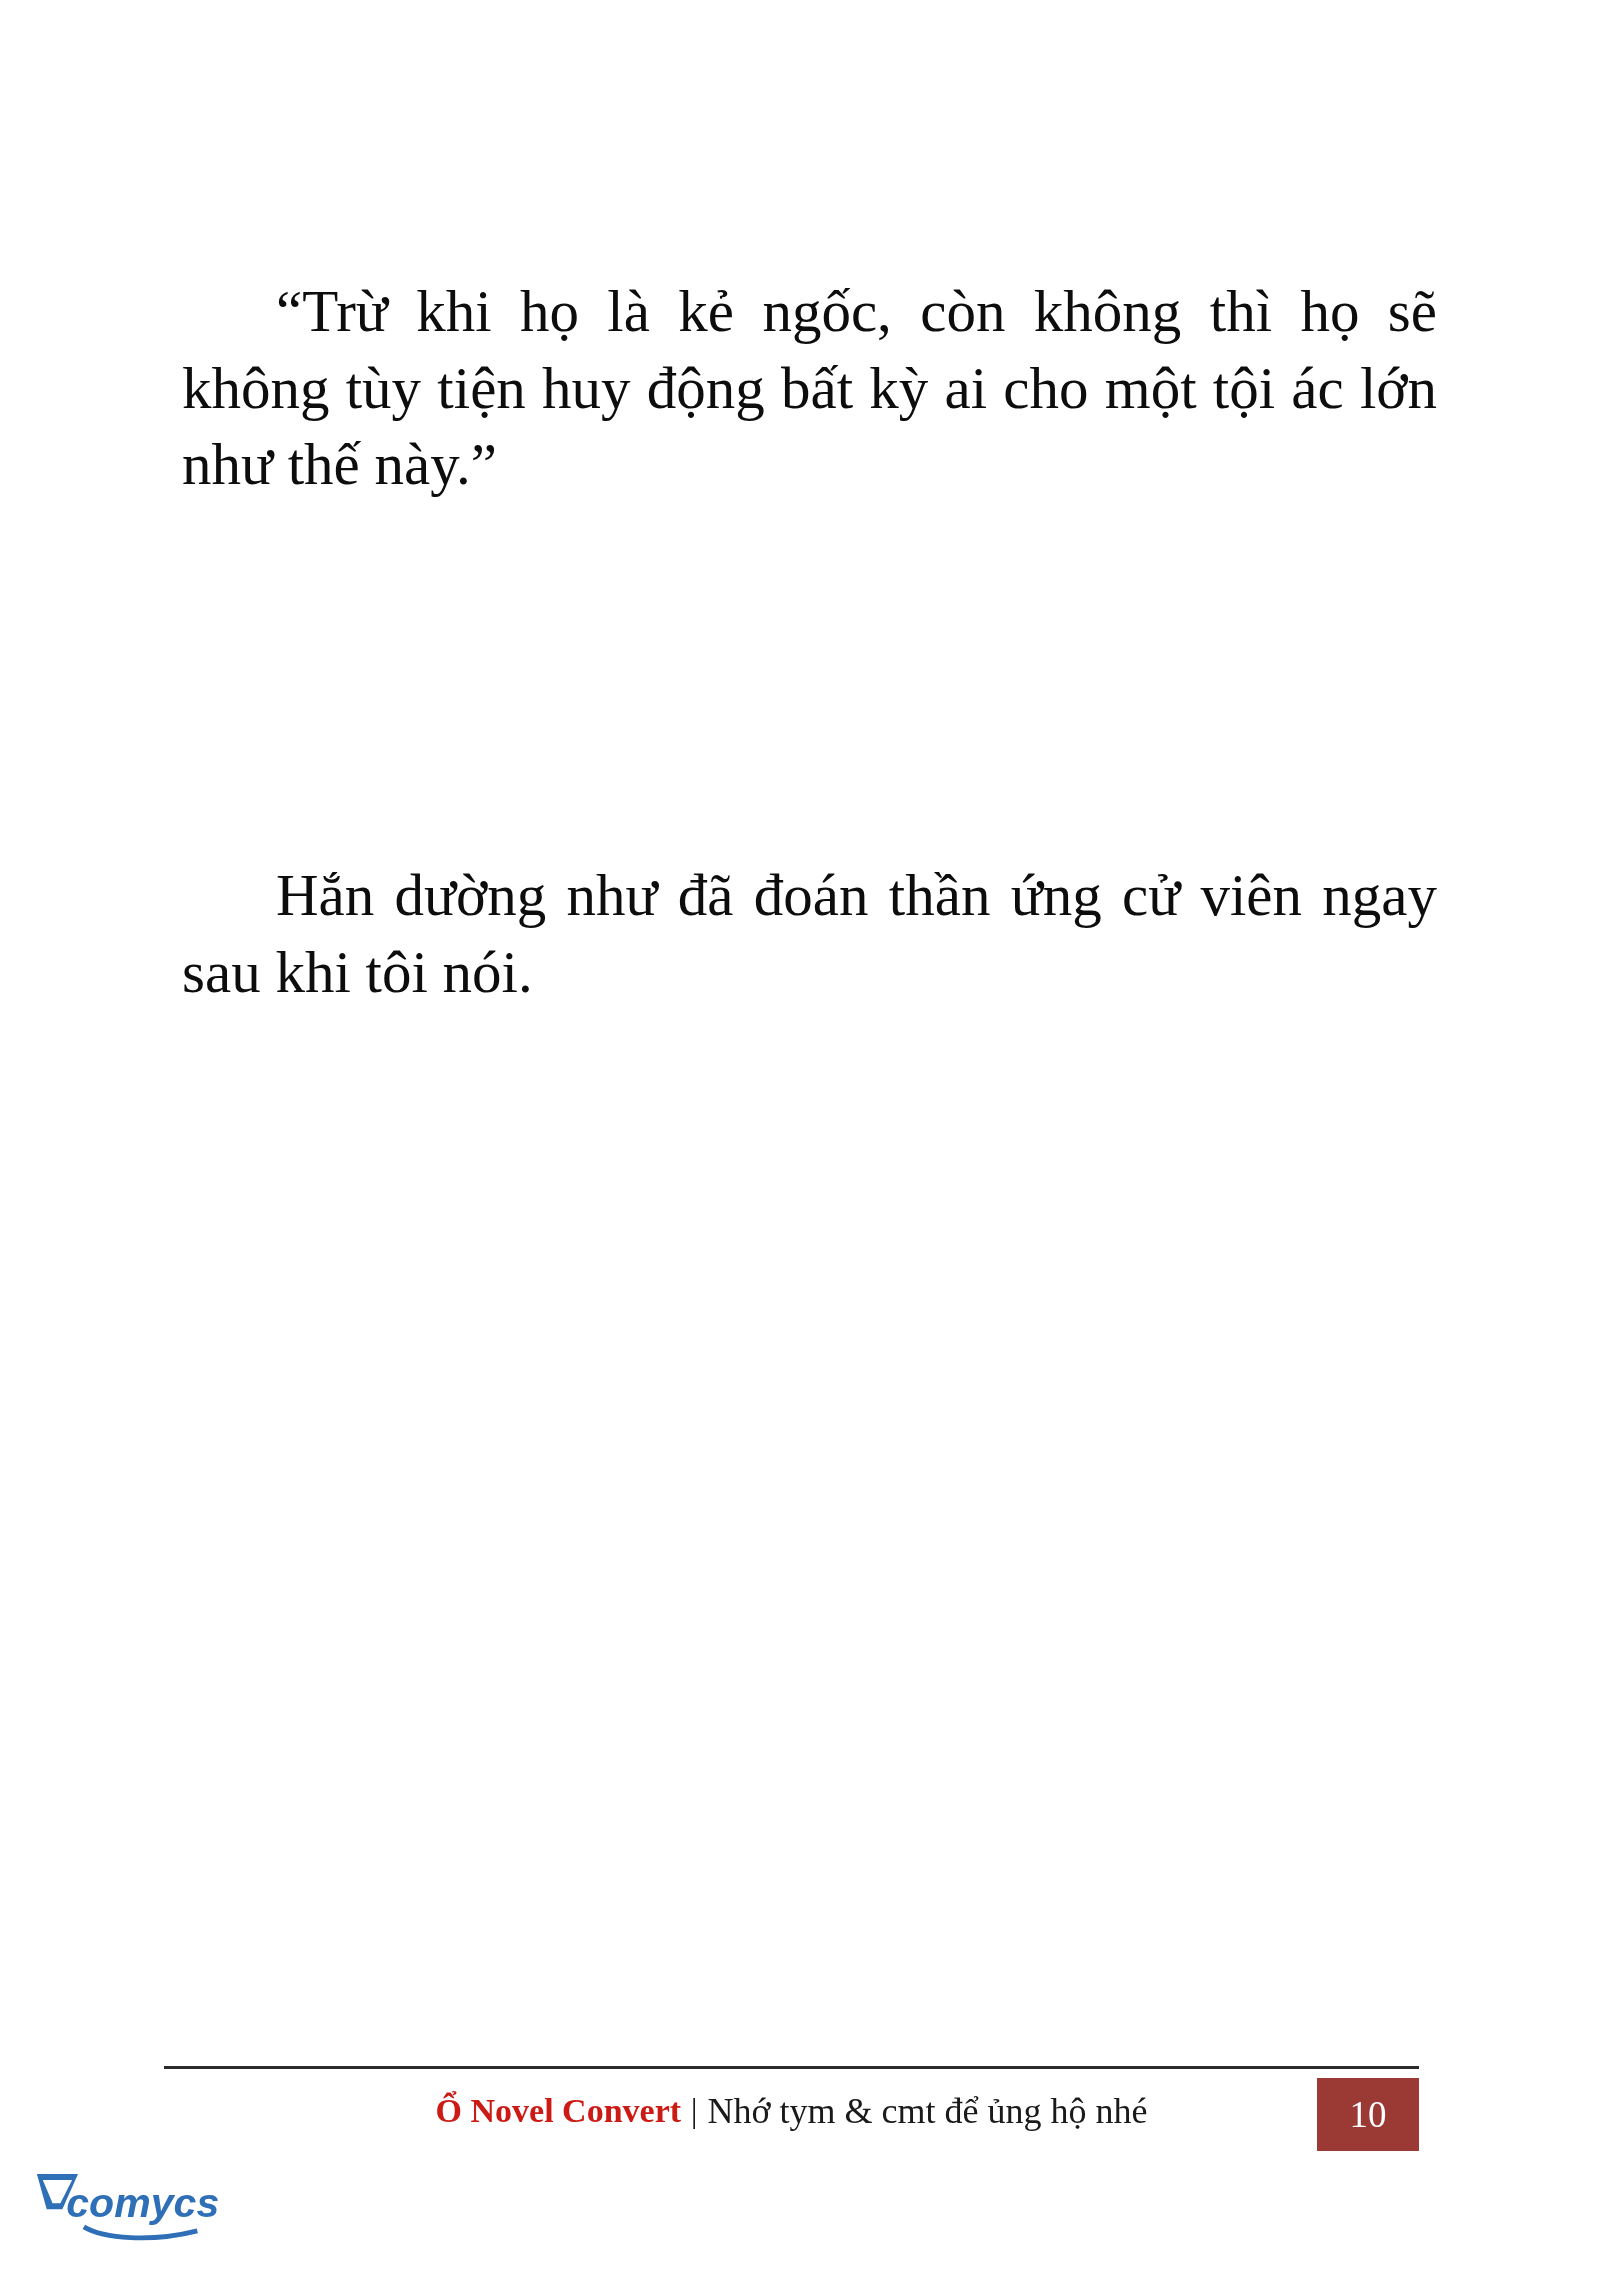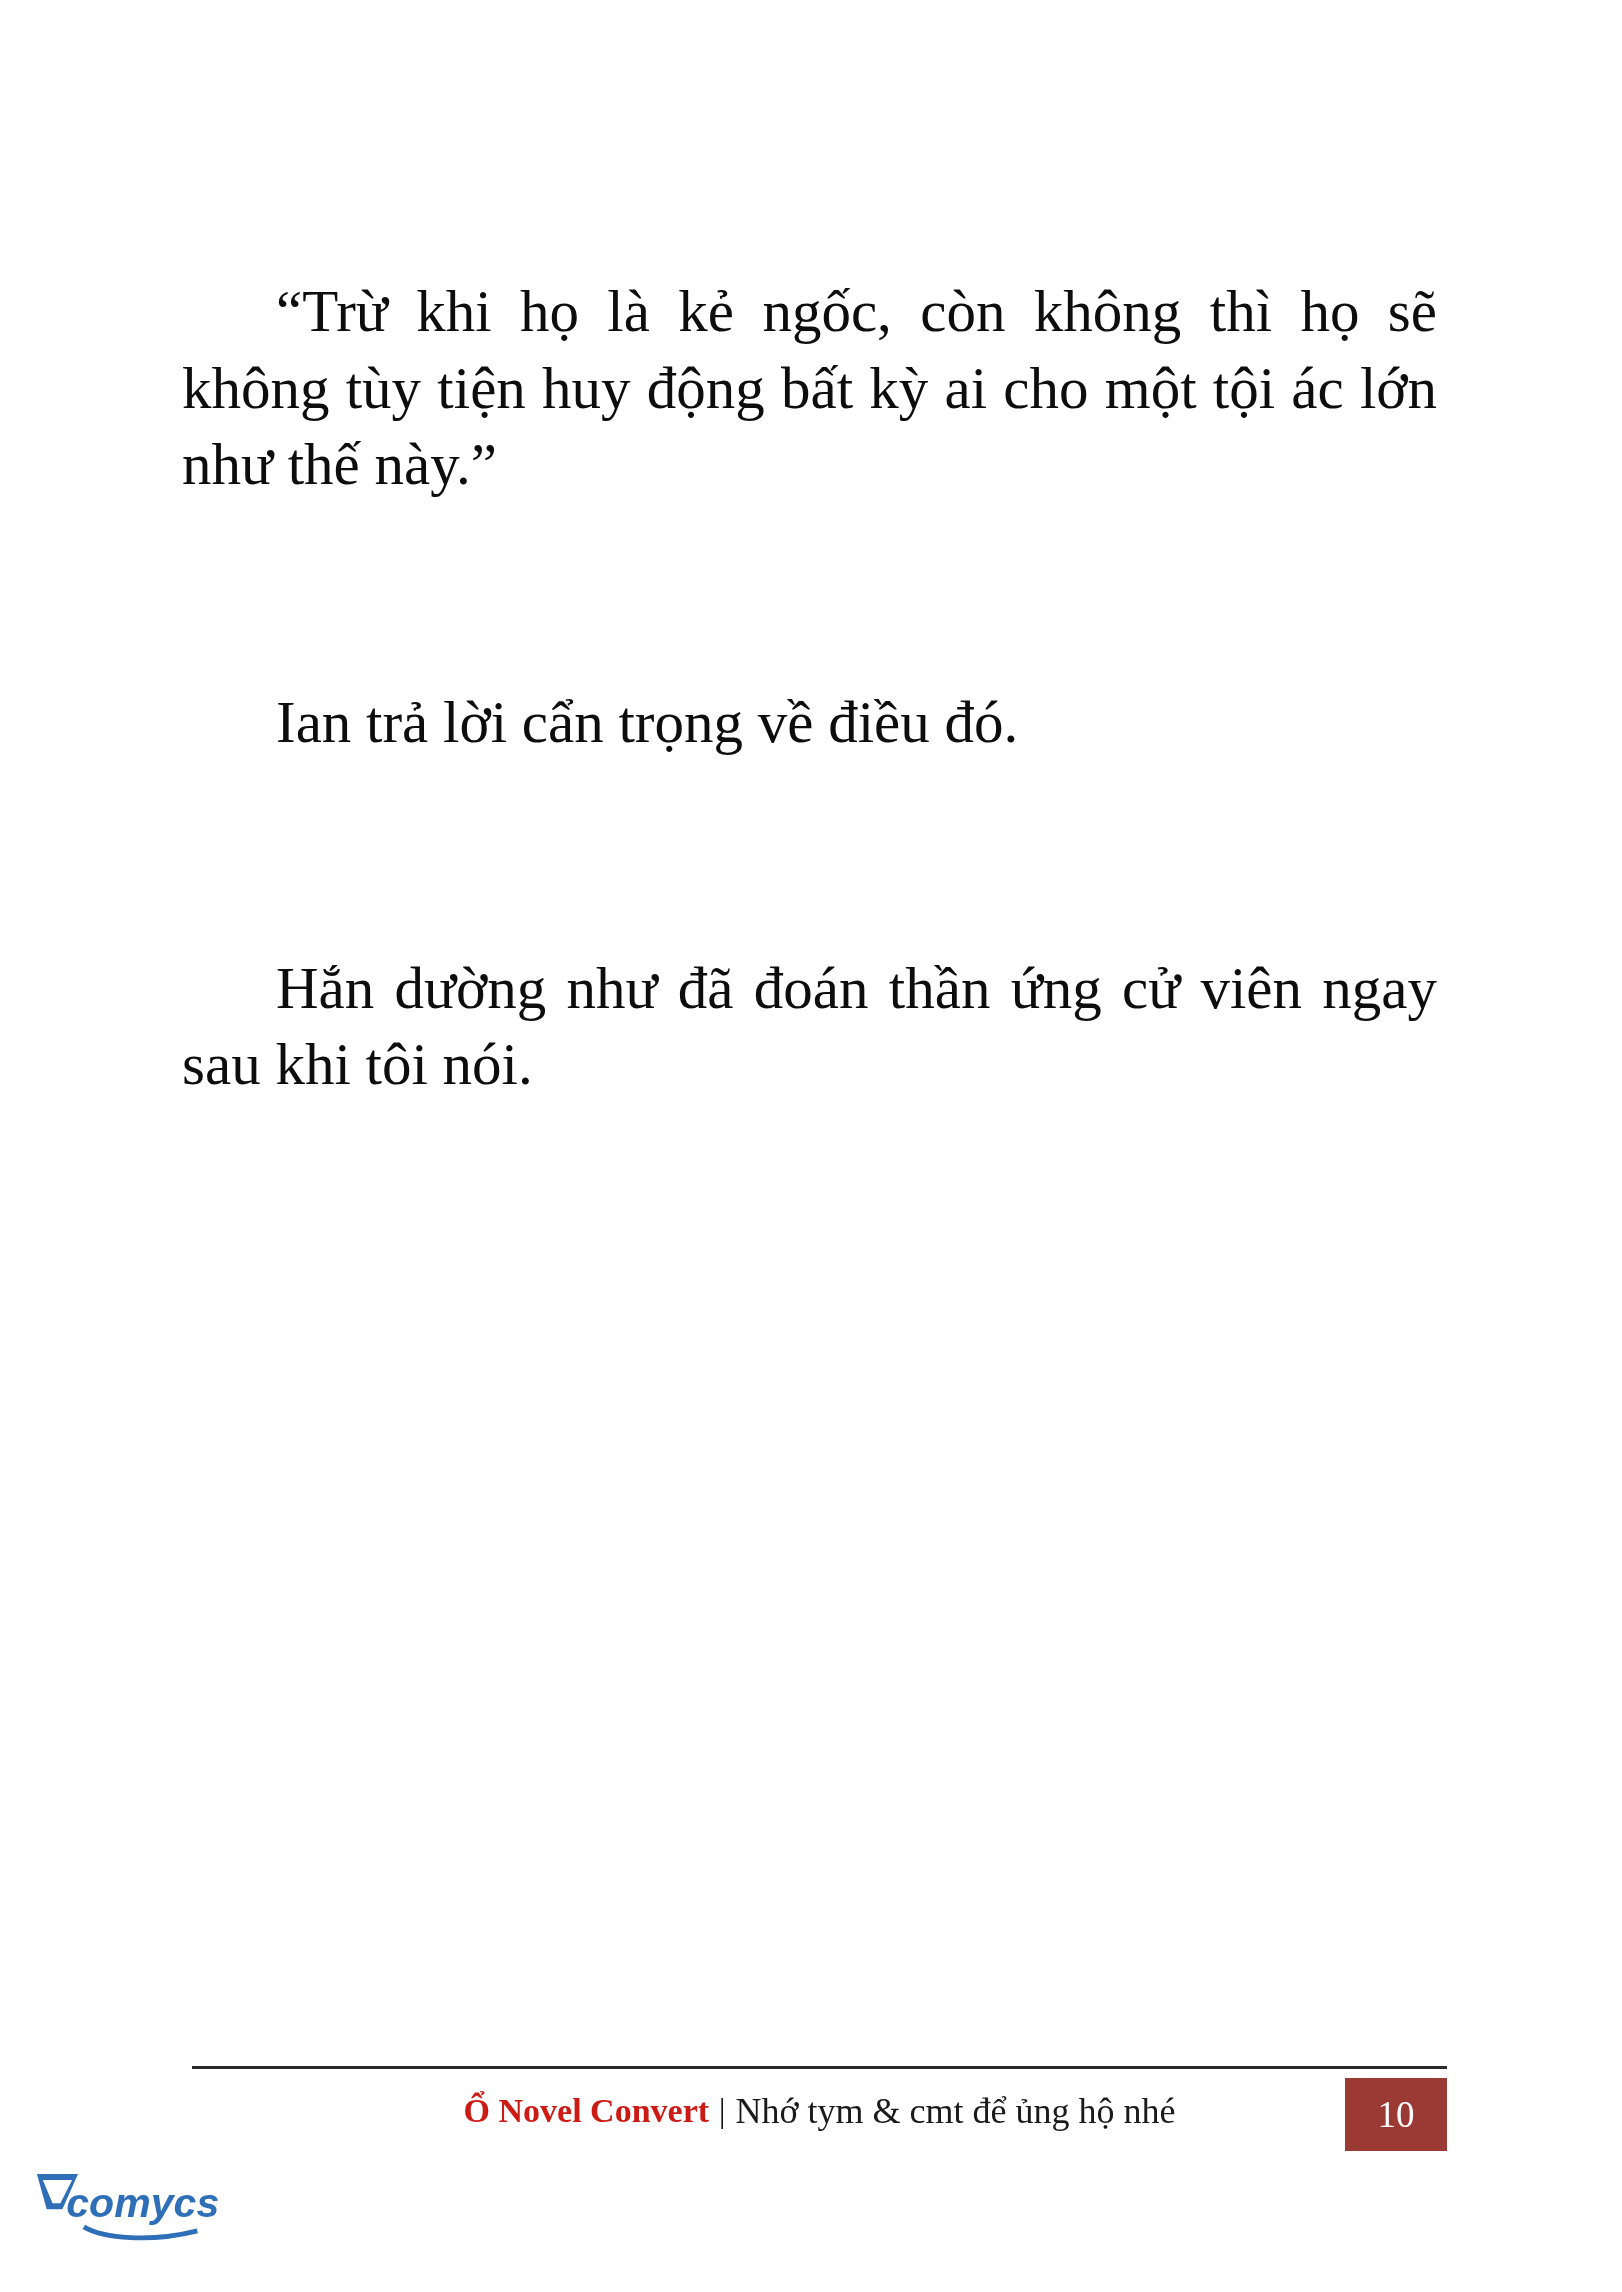--- a/index.html
+++ b/index.html
@@ -95,21 +95,21 @@
   .gap-lg {
     height: 165px;
   }
   .gap-xl {
     height: 173px;
   }
 
   
   .footer {
     position: absolute;
-    left: 192px;
+    left: 164px;
     top: 2066px;
     width: 1255px;
     height: 90px;
   }
   .footer-rule {
     position: absolute;
     left: 0;
     top: 0;
     width: 1255px;
     height: 2.9px;
@@ -169,21 +169,20 @@
 </style>
 </head>
 <body>
 
 <div class="page">
 
 
   <div class="content">
     <p class="para">“Trừ khi họ là kẻ ngốc, còn không thì họ sẽ không tùy tiện huy động bất kỳ ai cho một tội ác lớn như thế này.”</p>
     <div class="gap-lg"></div>
-    <p class="para last-left">Ian trả lời cẩn trọng về điều đó.</p>
     <div class="gap-xl"></div>
     <p class="para">Hắn dường như đã đoán thần ứng cử viên ngay sau khi tôi nói.</p>
     <div class="gap-xl"></div>
   </div>
 
   <div class="footer">
     <div class="footer-rule"></div>
     <div class="footer-inner">
       <span class="footer-brand">Ổ Novel Convert</span>
       <span class="footer-sep">|</span>

